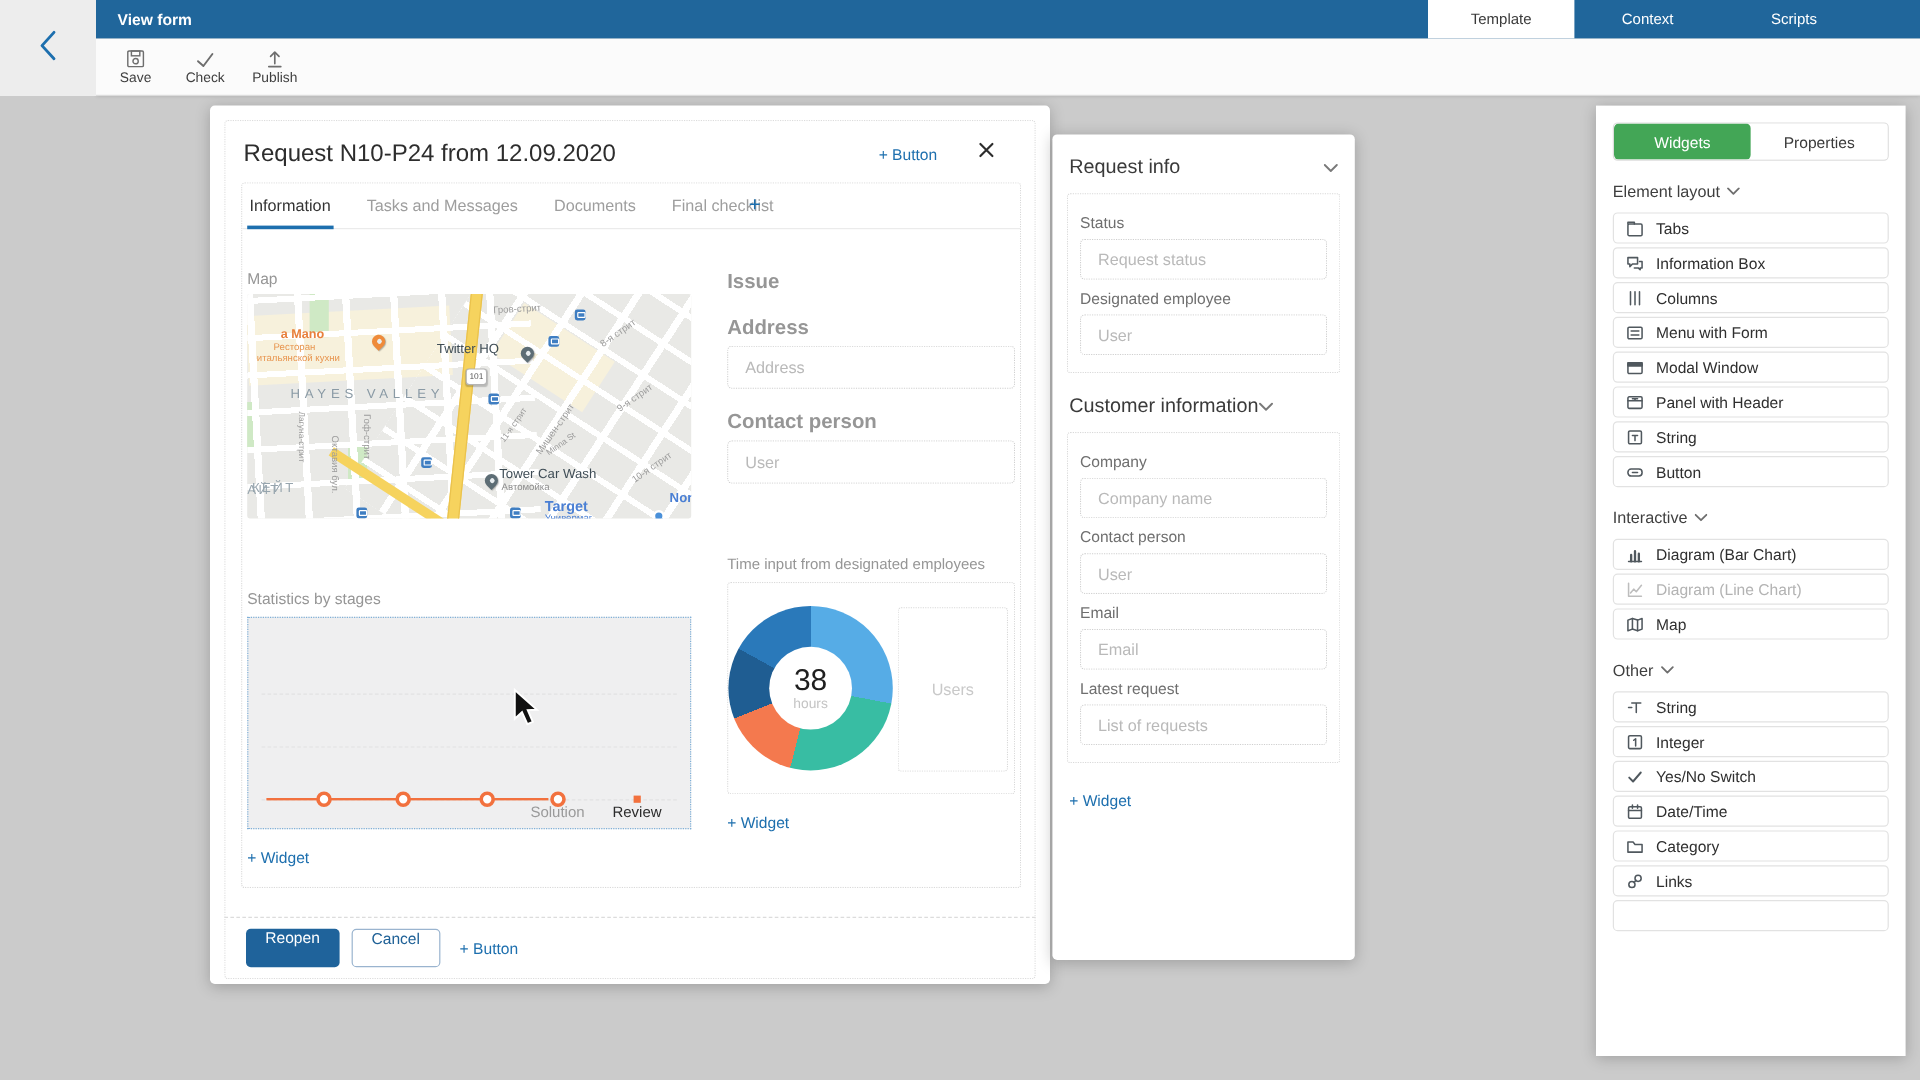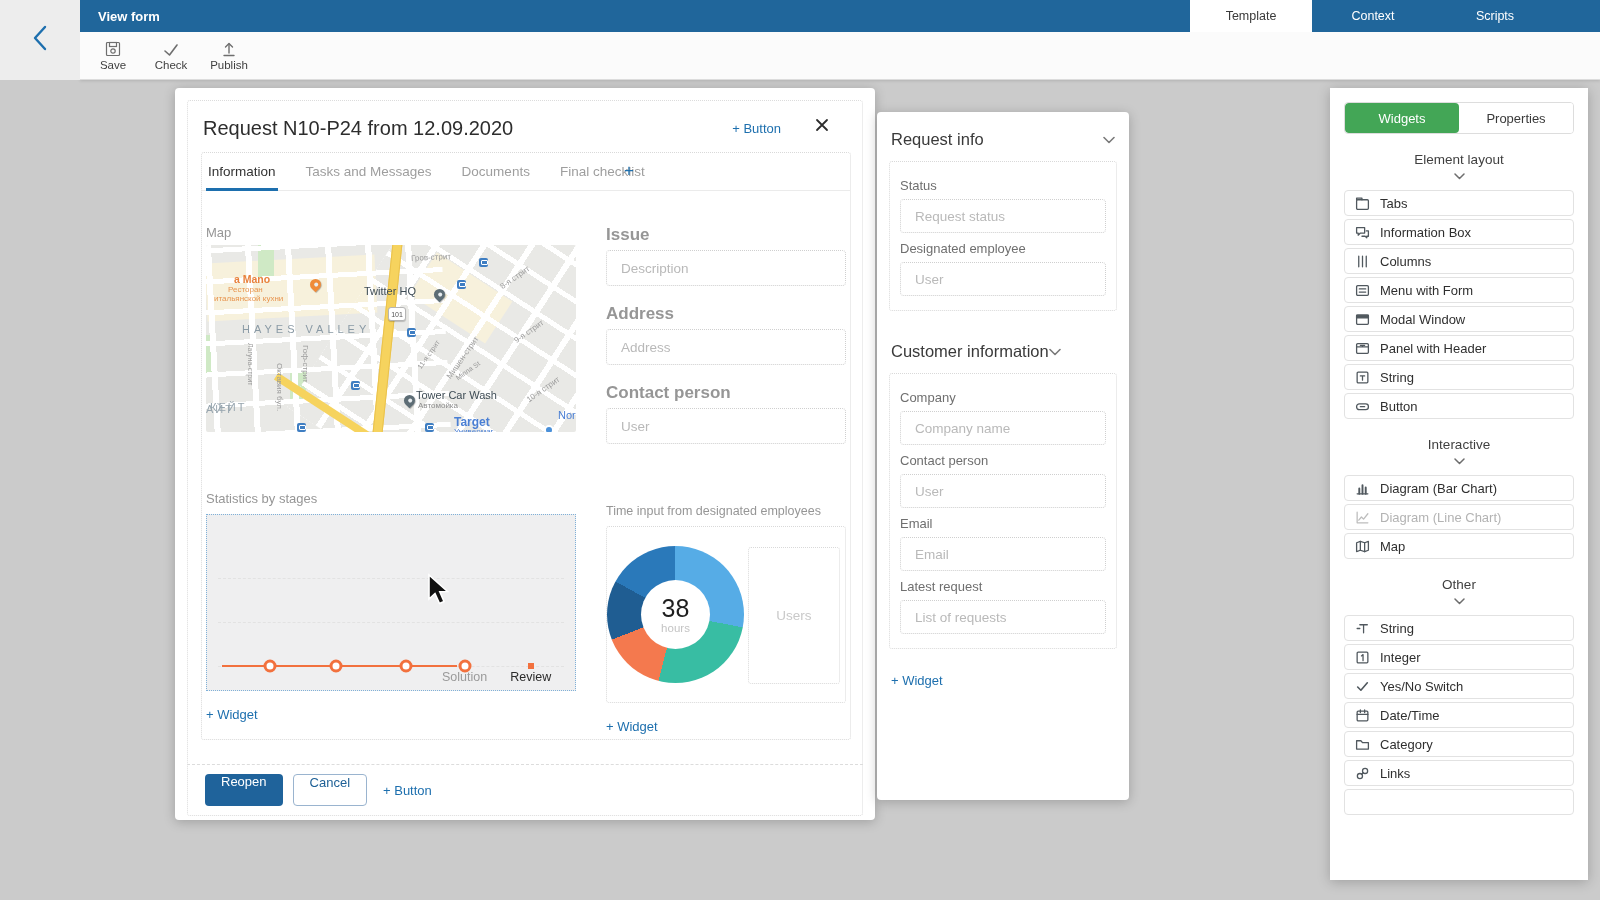--- a/index.html
+++ b/index.html
@@ -89,29 +89,29 @@
   .m-footer .bluelink { margin-left:6px; }
 
   
   .info { left:877px; top:112px; width:252px; height:688px; padding:18px 12px 0; }
   .ihead { display:flex; align-items:center; font-size:16.5px; color:#3a3a3a; padding:0 2px; }
   .ihead .sp { flex:1; }
   .ihead .chev { color:#7a7a7a; }
   .igroup { margin-top:12px; border:1px dotted #d9d9d9; border-radius:3px; padding:8px 10px 14px; }
   .igroup .flabel { font-size:13px; color:#6f6f6f; margin:8px 0 6px; }
   .igroup .finput { height:34px; }
-  .ihead2 { margin-top:31px; }
+  .ihead2 { margin-top:18px; }
   .info .addw { margin-left:2px; margin-top:24px; }
 
   
   .widgets { left:1330px; top:88px; width:258px; height:792px; border-radius:0; padding:14px 14px 0; }
   .seg { display:flex; height:32px; border:1px solid #ddd; border-radius:4px; overflow:hidden; }
   .seg .scell { flex:1; display:flex; align-items:center; justify-content:center; font-size:13px; color:#3a3a3a; background:#fff; cursor:pointer; }
   .seg .scell.active { background:#43a656; color:#fff; border-radius:4px; }
-  .wsec { display:flex; align-items:center; gap:6px; font-size:13.5px; color:#3f3f3f; margin:18px 0 10px;flex-direction:column; }
+  .wsec { display:flex; align-items:center; gap:6px; font-size:13.5px; color:#3f3f3f; margin:18px 0 10px; }
   .wsec .chev { color:#6e6e6e; }
   .witem { height:26px; display:flex; align-items:center; background:#fff; border:1px solid #e2e2e2; border-radius:4px; padding:0 10px; font-size:13px; color:#2f2f2f; cursor:grab; }
   .witem + .witem { margin-top:3px; }
   .witem .ic { width:17px; margin-right:8px; color:#50585e; display:flex; align-items:center; }
   .witem.disabled { color:#b3b3b3; }
   .witem.disabled .ic { color:#bdbdbd; }
 
   .chev svg, .ic svg { display:block; }
 </style>
 </head>
@@ -228,21 +228,21 @@
 
           <div class="mlabel" style="left:36px;top:78px;font-size:11px;letter-spacing:4px;color:#8a9aa5;">HAYES VALLEY</div>
           <div class="mlabel" style="left:28px;top:28px;color:#e8803c;font-size:10.5px;font-weight:bold;">a Mano</div>
           <div class="mlabel" style="left:22px;top:40px;color:#e8954f;">Ресторан</div>
           <div class="mlabel" style="left:8px;top:49px;color:#e8954f;">итальянской кухни</div>
           <div class="mlabel" style="left:158px;top:40px;font-size:11px;color:#3e4c55;">Twitter HQ</div>
           <div class="mlabel" style="left:210px;top:144px;font-size:11px;color:#3e4c55;">Tower Car Wash</div>
           <div class="mlabel" style="left:212px;top:156px;color:#8d8d8d;">Автомойка</div>
           <div class="mlabel" style="left:248px;top:170px;font-size:12px;font-weight:bold;color:#4a7fd4;">Target</div>
           <div class="mlabel" style="left:248px;top:182px;color:#4a7fd4;">Универмаг</div>
-          <div class="mlabel" style="left:352px;top:164px;font-size:11px;font-weight:normal;color:#4a7fd4;">Nor</div>
+          <div class="mlabel" style="left:352px;top:164px;font-size:11px;font-weight:bold;color:#4a7fd4;">Nor</div>
           <div class="mlabel" style="left:205px;top:8px;transform:rotate(-3deg);">Гров-стрит</div>
           <div class="mlabel" style="left:78px;top:118px;transform:rotate(90deg);transform-origin:left top;">Октавия бул.</div>
           <div class="mlabel" style="left:104px;top:100px;transform:rotate(90deg);transform-origin:left top;">Гоф-стрит</div>
           <div class="mlabel" style="left:48px;top:98px;font-size:7px;transform:rotate(90deg);transform-origin:left top;">Лагуна-стрит</div>
           <div class="mlabel" style="left:232px;top:108px;transform:rotate(-55deg);">Мишен-стрит</div>
           <div class="mlabel" style="left:248px;top:122px;font-size:7px;transform:rotate(-35deg);">Minna St</div>
           <div class="mlabel" style="left:292px;top:28px;transform:rotate(-35deg);">8-я стрит</div>
           <div class="mlabel" style="left:306px;top:82px;transform:rotate(-35deg);">9-я стрит</div>
           <div class="mlabel" style="left:318px;top:140px;transform:rotate(-35deg);">10-я стрит</div>
           <div class="mlabel" style="left:206px;top:106px;font-size:7px;transform:rotate(-55deg);">11-я стрит</div>
@@ -283,23 +283,20 @@
         </div>
 
         <span class="bluelink addw">+ Widget</span>
       </div>
 
       <div class="col-right">
         <div>
 
             <div class="fgroup">
               <div class="flabel">Issue</div>
-              <div class="finput">
-                <span class="ph">Description</span>
-              </div>
             </div>
 
             <div class="fgroup">
               <div class="flabel">Address</div>
               <div class="finput">
                 <span class="ph">Address</span>
               </div>
             </div>
 
             <div class="fgroup">

